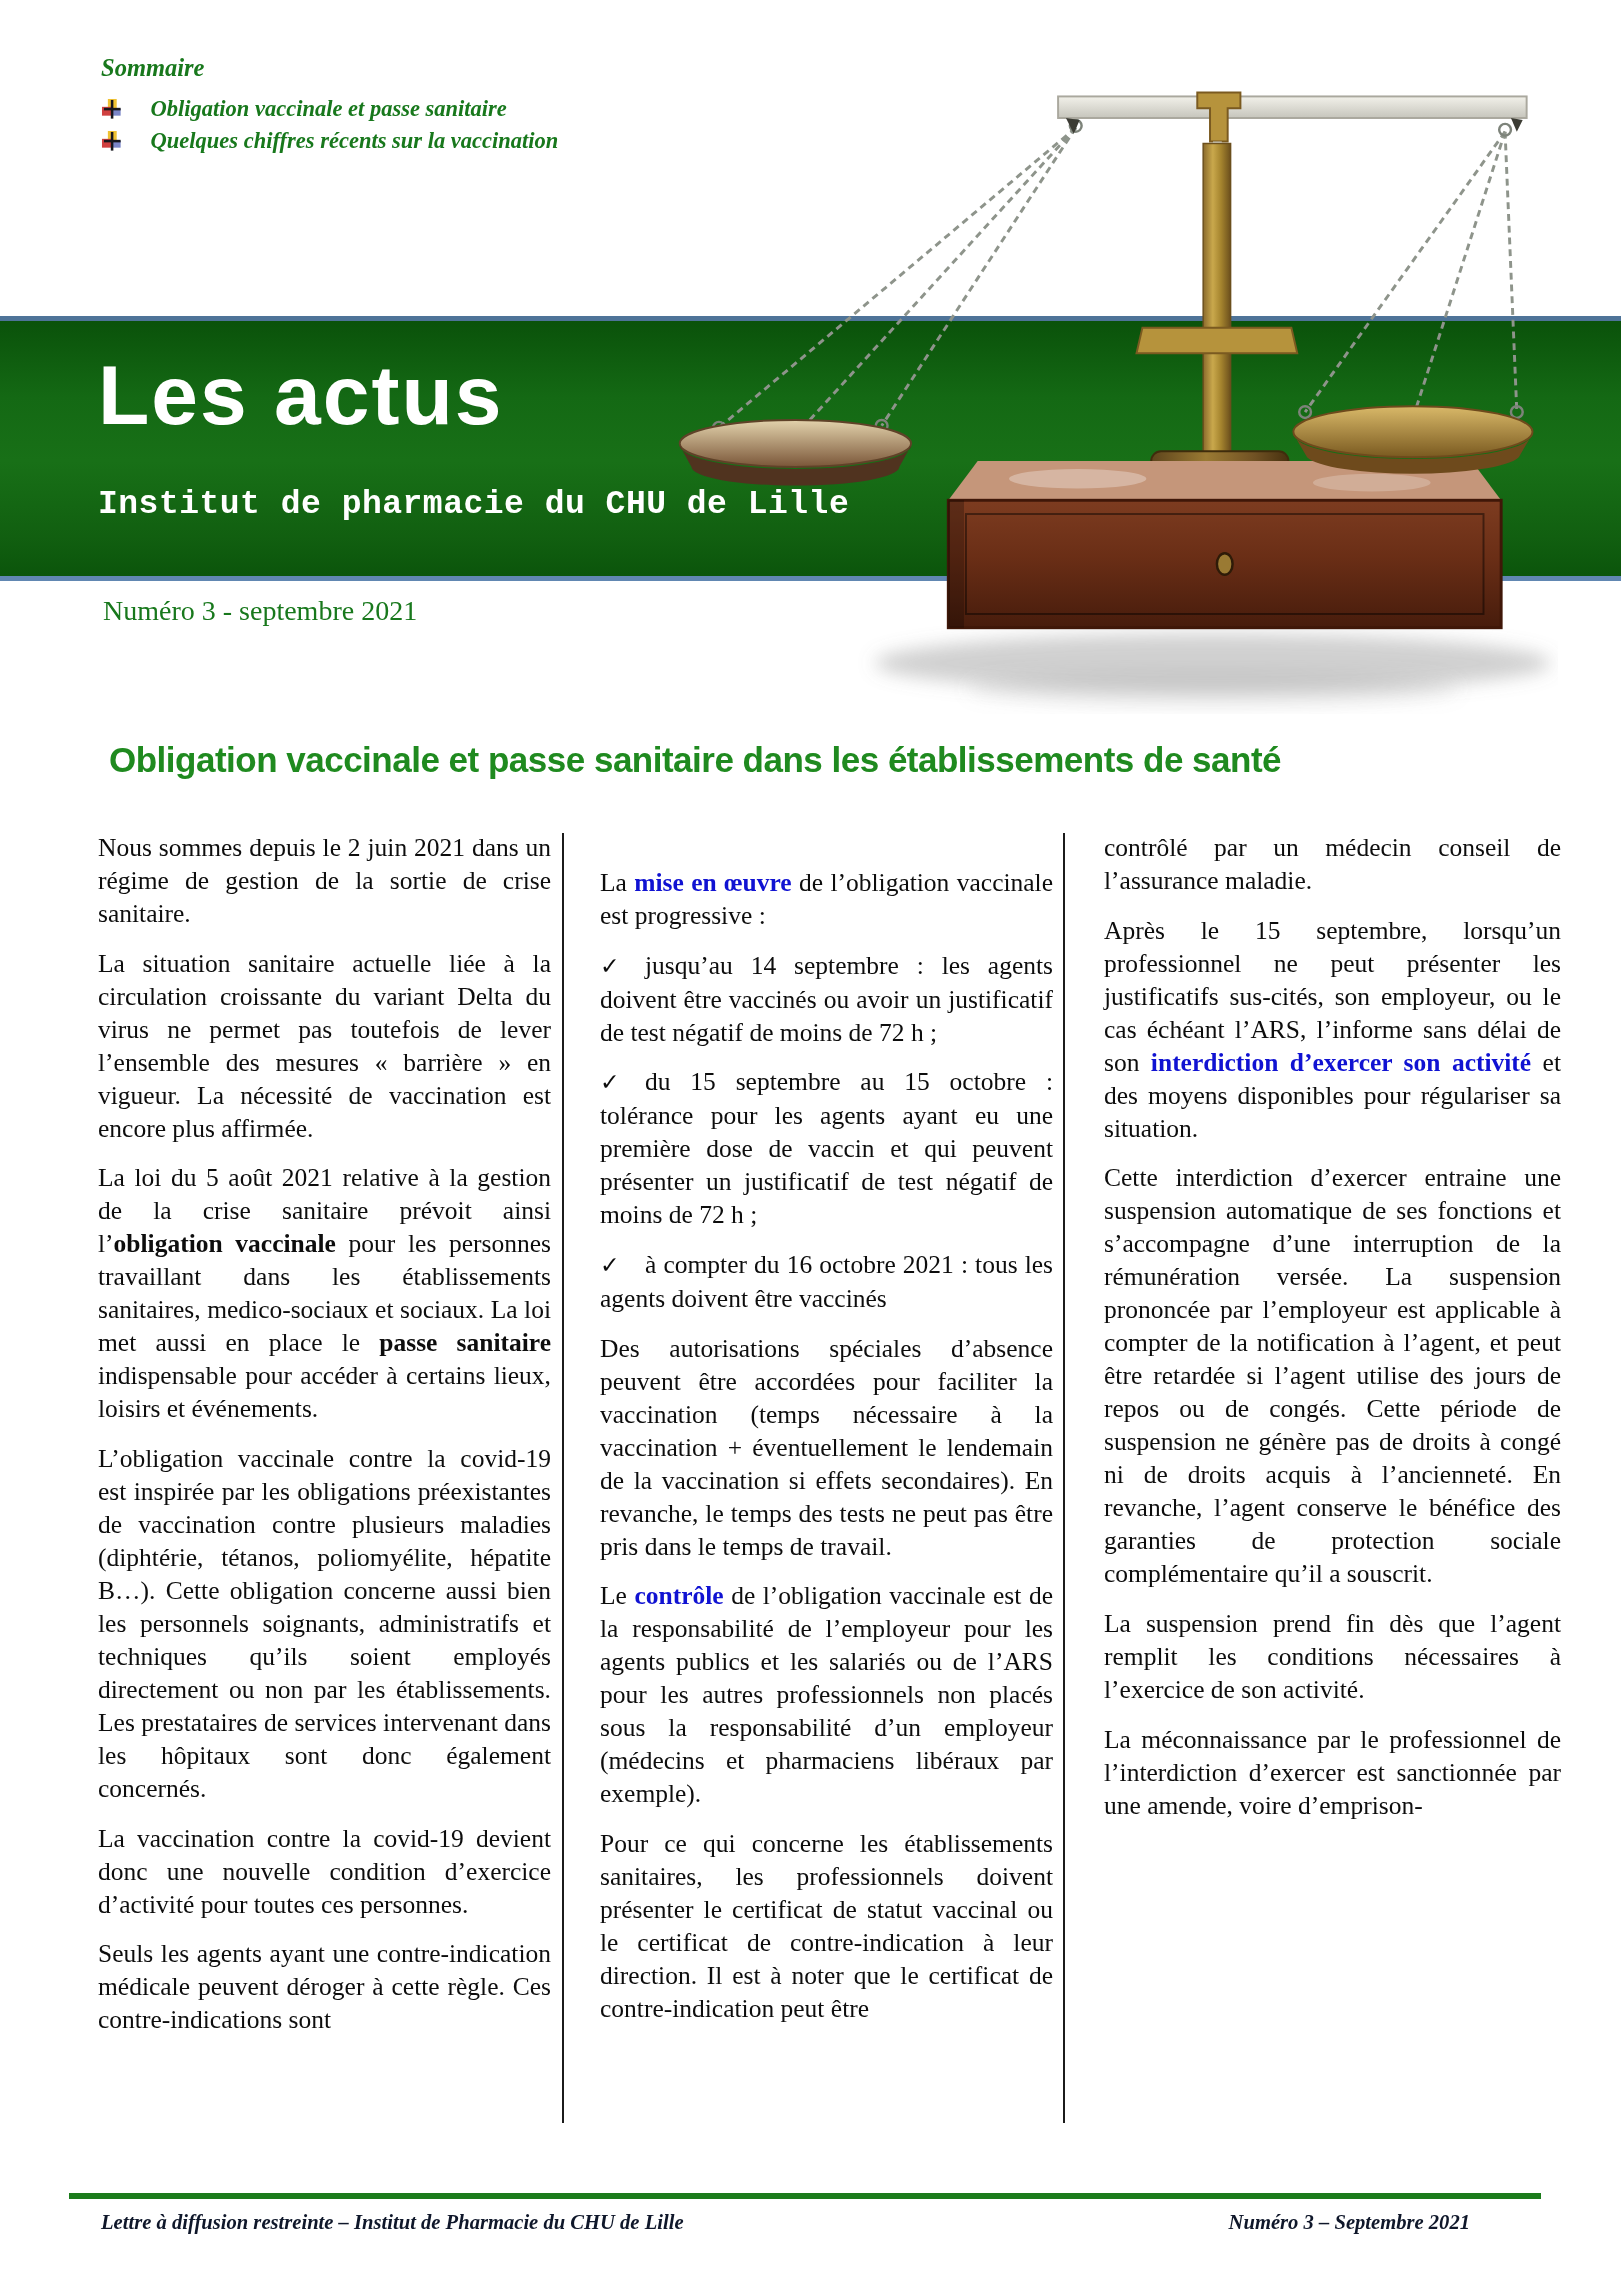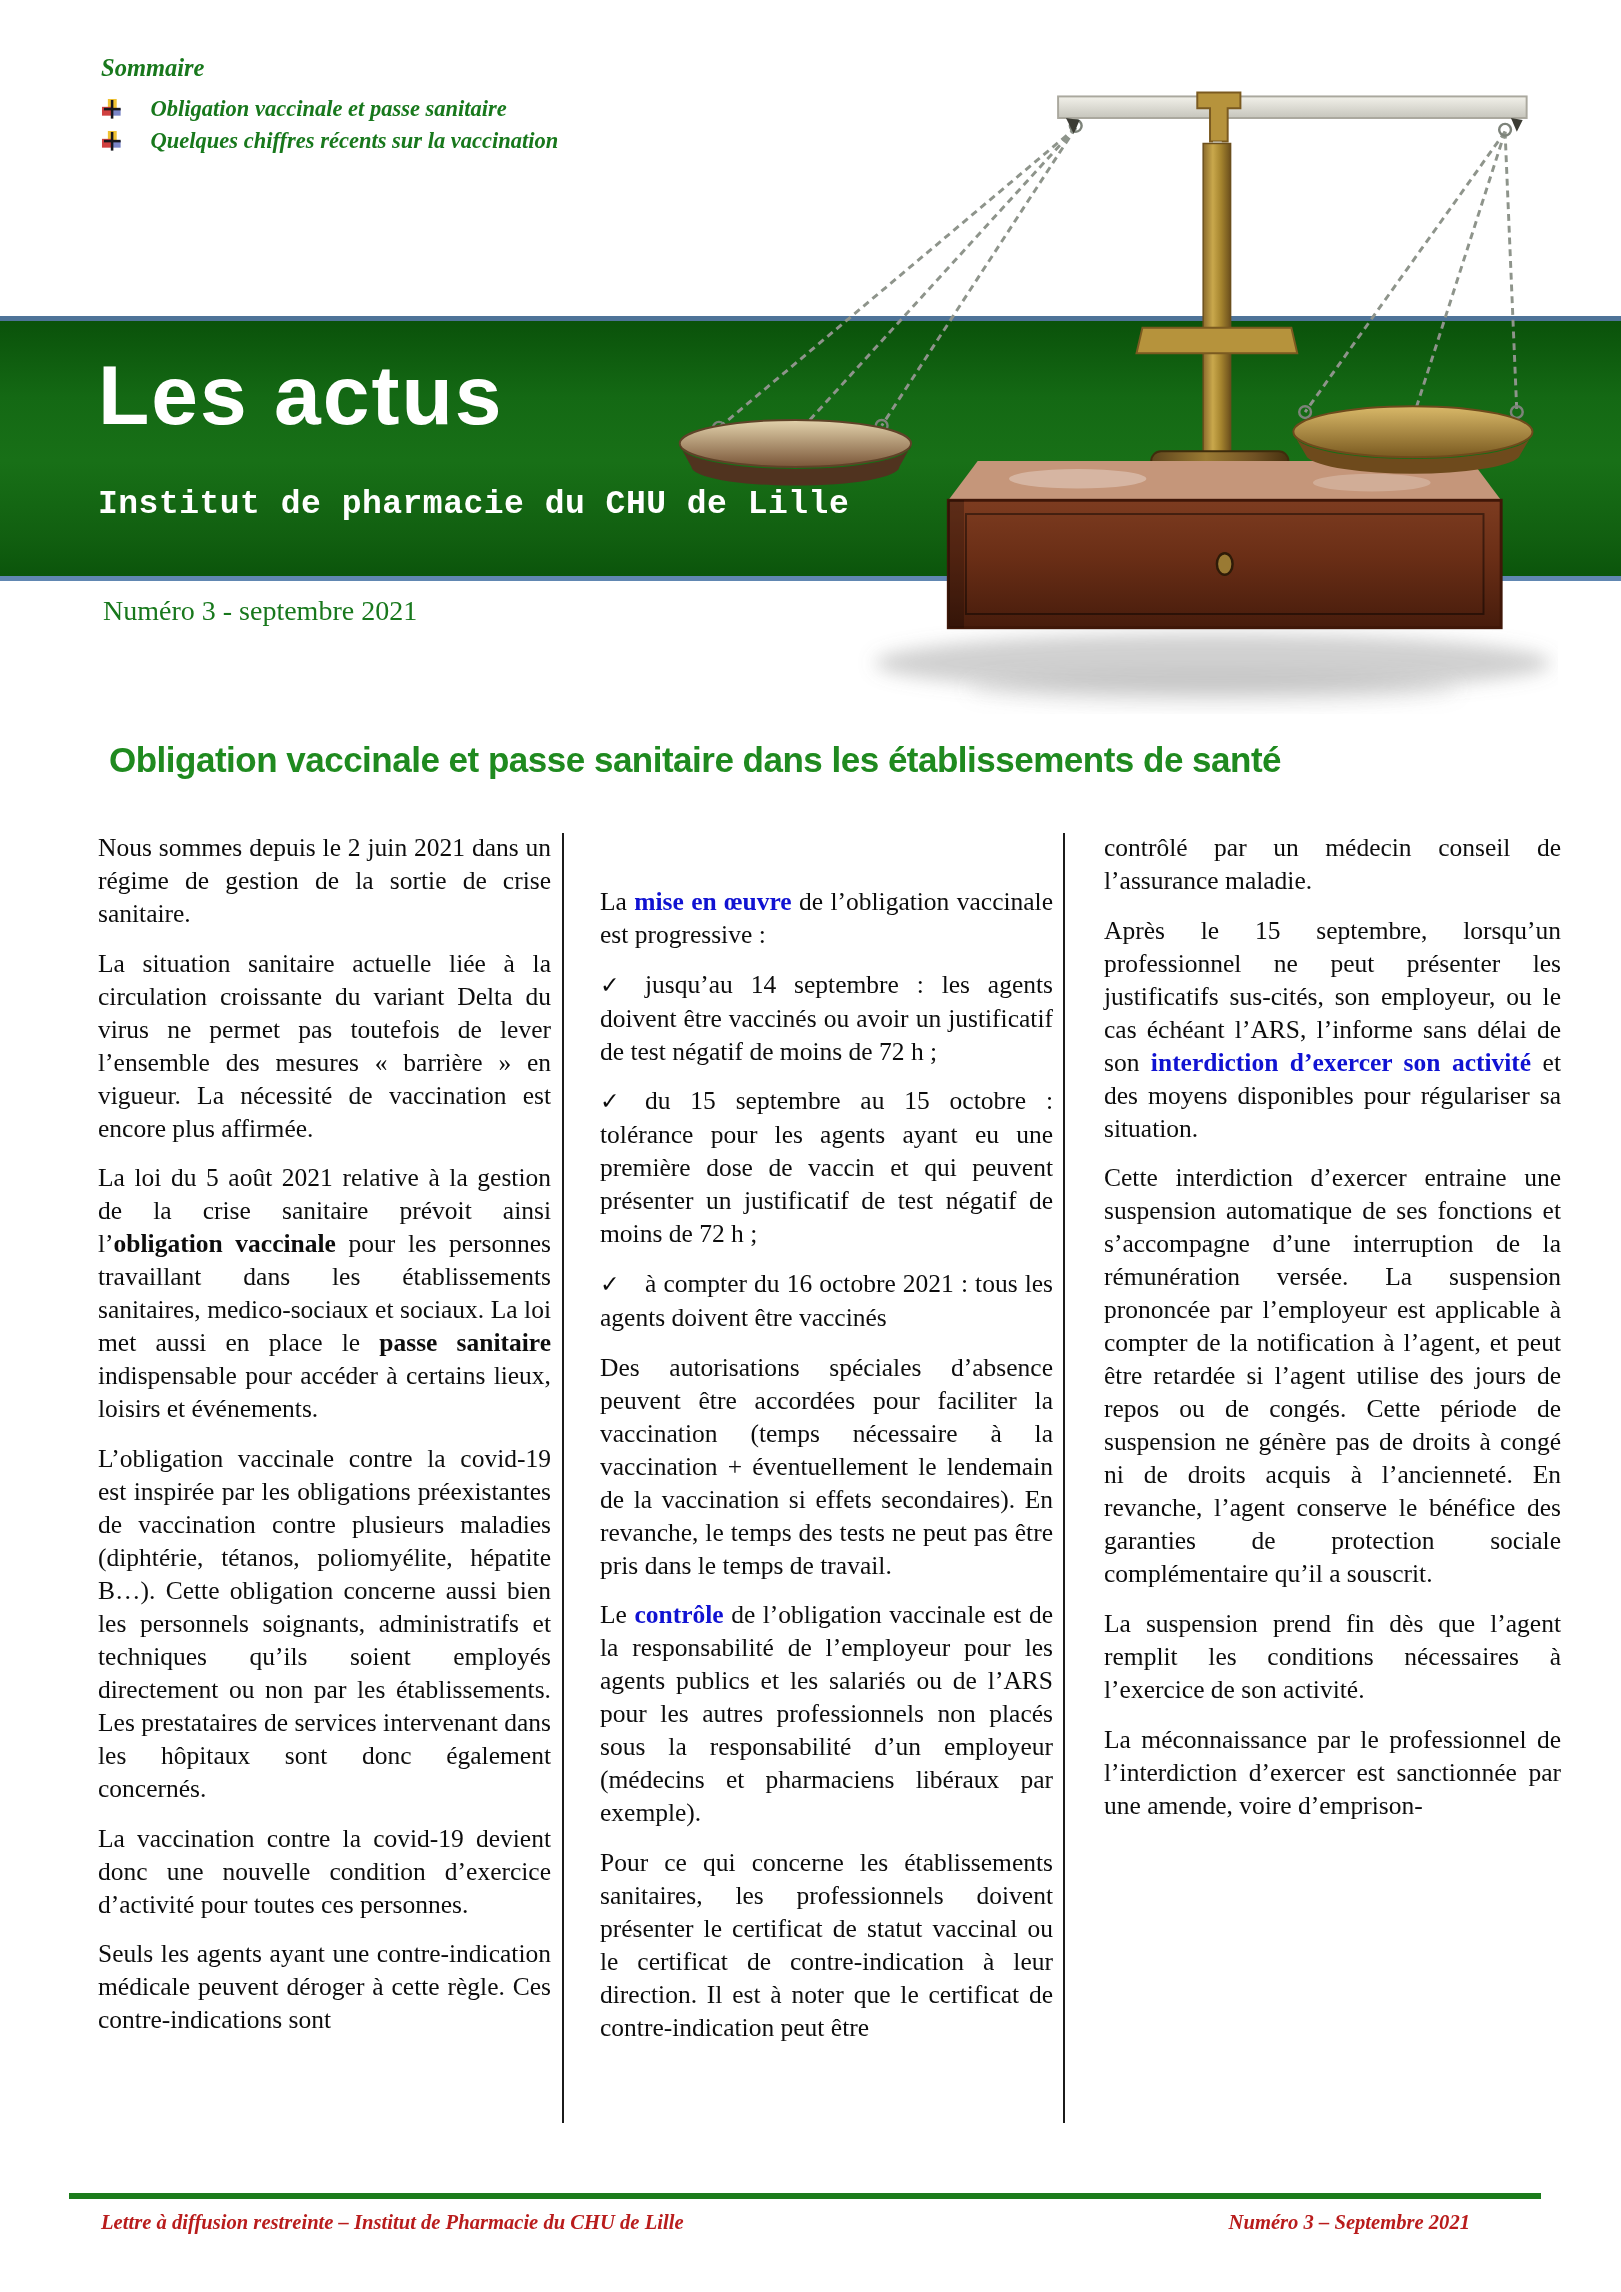--- a/index.html
+++ b/index.html
@@ -49,35 +49,35 @@
     color:#1f8a1f;letter-spacing:-0.5px;
   }
   .col{
     position:absolute;top:831px;width:453px;
     font-size:25.5px;line-height:33px;text-align:justify;color:#0d0d0d;
   }
   .col-1{left:98px;}
   .col-2{left:600px;}
   .col-3{left:1104px;width:457px;}
   .col p{margin:0 0 16.7px 0;}
-  .col p.gap{margin-top:54px;}
+  .col p.gap{margin-top:35px;}
   .col h2{
     margin:25.5px 0 9.8px 0;font-size:27.4px;font-weight:700;color:#1f8a1f;
     text-align:left;font-family:"Liberation Serif",serif;
   }
   .seg-b{font-weight:700;}
   .seg-bb{font-weight:700;color:#1012d2;}
   .check{display:inline-block;width:45px;font-size:23.5px;}
   .vsep{position:absolute;top:833px;width:2px;height:1290px;background:#1b1b1b;}
   .vsep-1{left:562px;}
   .vsep-2{left:1063px;}
   
   .footer-rule{position:absolute;left:69px;top:2193px;width:1472px;height:5.9px;background:#1c7c1c;}
   .footer-text{
-    position:absolute;top:2211px;font-style:italic;font-weight:600;font-size:20.6px;color:#b91c1c;
+    position:absolute;top:2211px;font-style:italic;font-weight:600;font-size:20.6px;color:#0f172a;
   }
   .footer-left{left:101px;}
   .footer-right{right:151px;}
 </style>
 </head>
 <body>
 
 <div class="page">
 
   <div class="sommaire">

